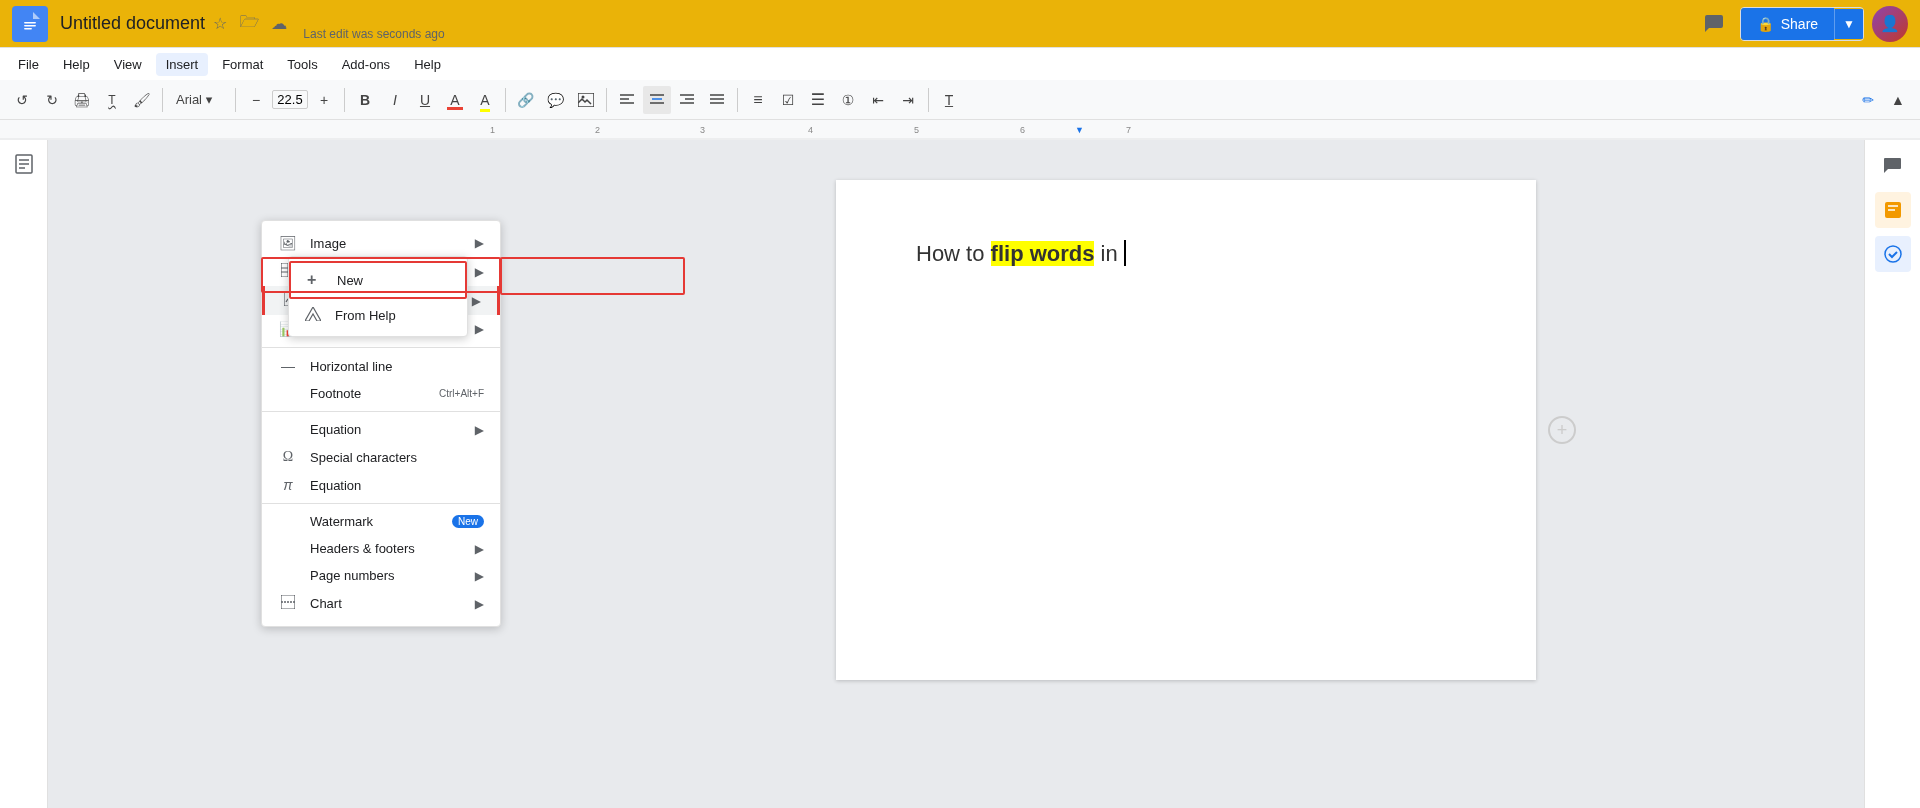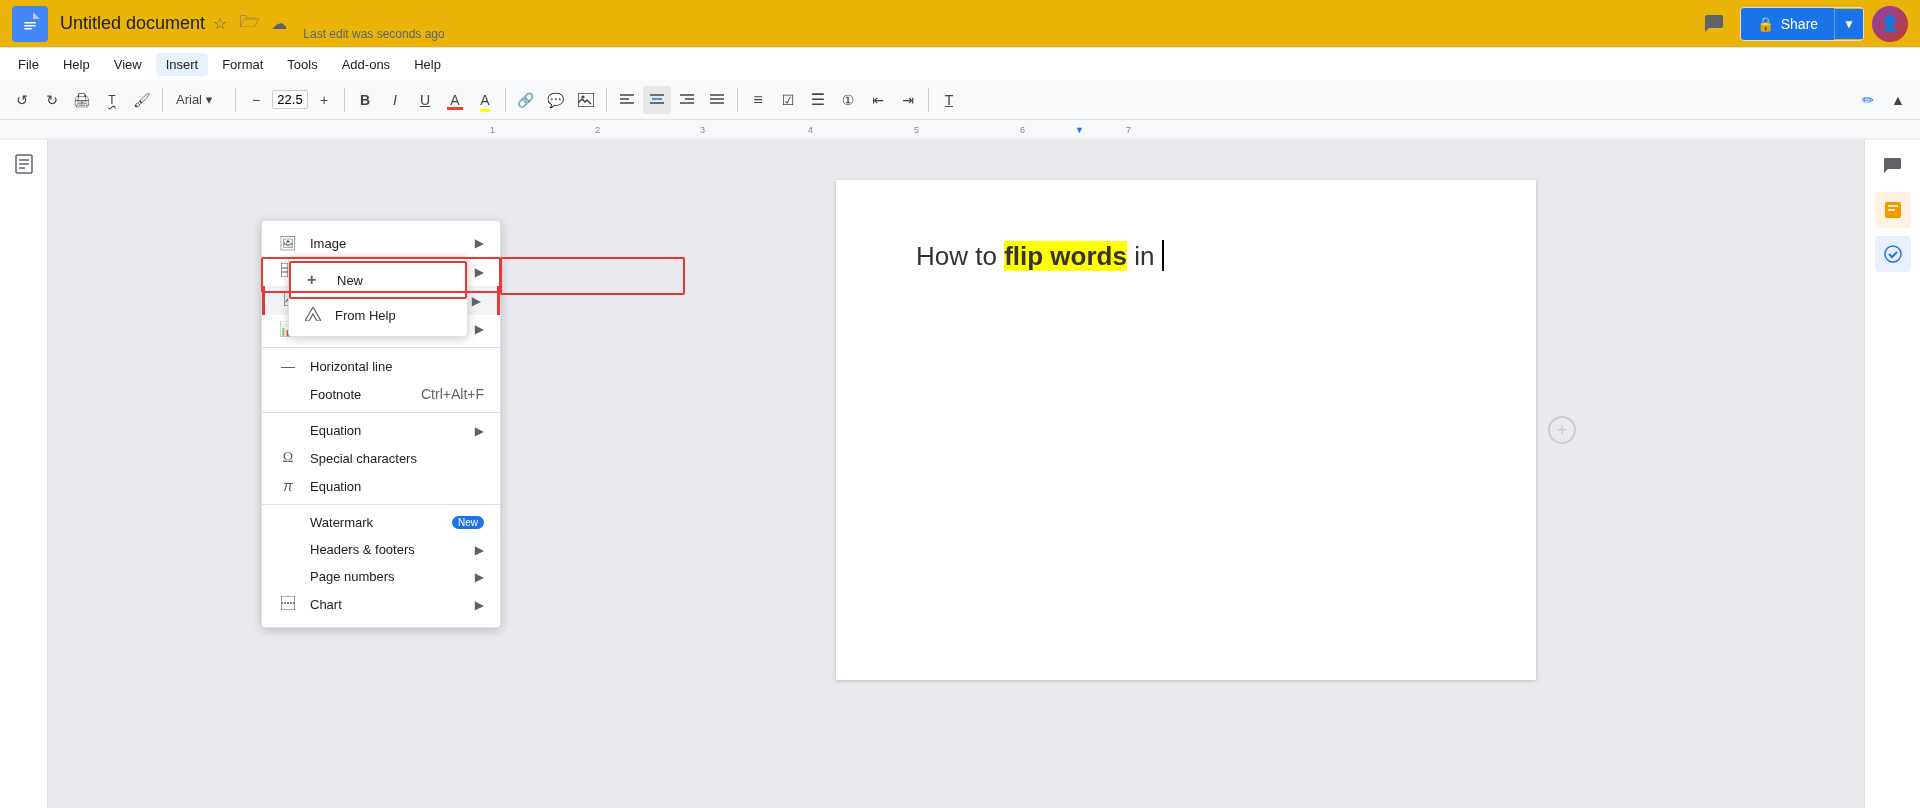--- a/index.html
+++ b/index.html
@@ -58,21 +58,21 @@
     
     .left-sidebar { width: 48px; background: #fff; border-right: 1px solid #e0e0e0;
       display: flex; flex-direction: column; align-items: center; padding-top: 8px; gap: 8px; }
     .sidebar-icon { width: 32px; height: 32px; display: flex; align-items: center; justify-content: center;
       color: #5f6368; font-size: 16px; cursor: pointer; border-radius: 4px; }
 
     
     .doc-area { flex: 1; background: #e8eaed; overflow: auto; position: relative; }
     .doc-page { width: 700px; min-height: 500px; background: #fff; margin: 40px auto; padding: 60px 80px;
       box-shadow: 0 1px 4px rgba(0,0,0,0.2); position: relative; }
-    .doc-content { font-size: 26px; font-family: Arial, sans-serif; color: #333; }
+    .doc-content { font-size: 22px; font-family: Arial, sans-serif; color: #333; }
     .highlight { background: #ffff00; font-weight: bold; }
     .cursor { display: inline-block; width: 2px; height: 1.2em; background: #000; vertical-align: text-bottom; animation: blink 1s infinite; }
     @keyframes blink { 0%,100%{opacity:1} 50%{opacity:0} }
     .add-btn { position: absolute; right: -40px; top: 50%; transform: translateY(-50%);
       width: 28px; height: 28px; border: 2px solid #ccc; border-radius: 50%;
       display: flex; align-items: center; justify-content: center; color: #ccc; font-size: 18px; cursor: pointer; }
 
     
     .right-sidebar { width: 56px; background: #fff; border-left: 1px solid #e0e0e0;
       display: flex; flex-direction: column; align-items: center; padding: 8px 0; gap: 8px; }
@@ -87,21 +87,21 @@
       background: #fff; border: 1px solid #e0e0e0; border-radius: 4px;
       box-shadow: 0 2px 10px rgba(0,0,0,0.2); z-index: 100; padding: 4px 0;
     }
     .menu-section { border-bottom: 1px solid #e0e0e0; padding: 4px 0; }
     .menu-section:last-child { border-bottom: none; }
     .mi { display: flex; align-items: center; padding: 6px 16px; font-size: 13px; color: #202124;
       cursor: pointer; position: relative; }
     .mi.highlighted { background: #e8eaed; border-left: 3px solid #e53935; border-right: 3px solid #e53935; }
     .mi-icon { width: 20px; margin-right: 12px; color: #5f6368; font-size: 14px; text-align: center; }
     .mi-label { flex: 1; }
-    .mi-shortcut { color: #5f6368; font-size: 14px; }
+    .mi-shortcut { color: #5f6368; font-size: 10px; }
     .mi-arrow { color: #5f6368; font-size: 12px; margin-left: auto; }
     .mi-badge { background: #1a73e8; color: #fff; font-size: 10px; padding: 1px 6px; border-radius: 10px; margin-left: 6px; }
 
     
     .drawing-submenu {
       position: absolute; left: 240px; top: 116px; width: 180px;
       background: #fff; border: 1px solid #e0e0e0; border-radius: 4px;
       box-shadow: 0 2px 10px rgba(0,0,0,0.2); z-index: 101; padding: 4px 0;
     }
     .dsm-item { display: flex; align-items: center; padding: 8px 16px; font-size: 13px; color: #202124; cursor: pointer; }

